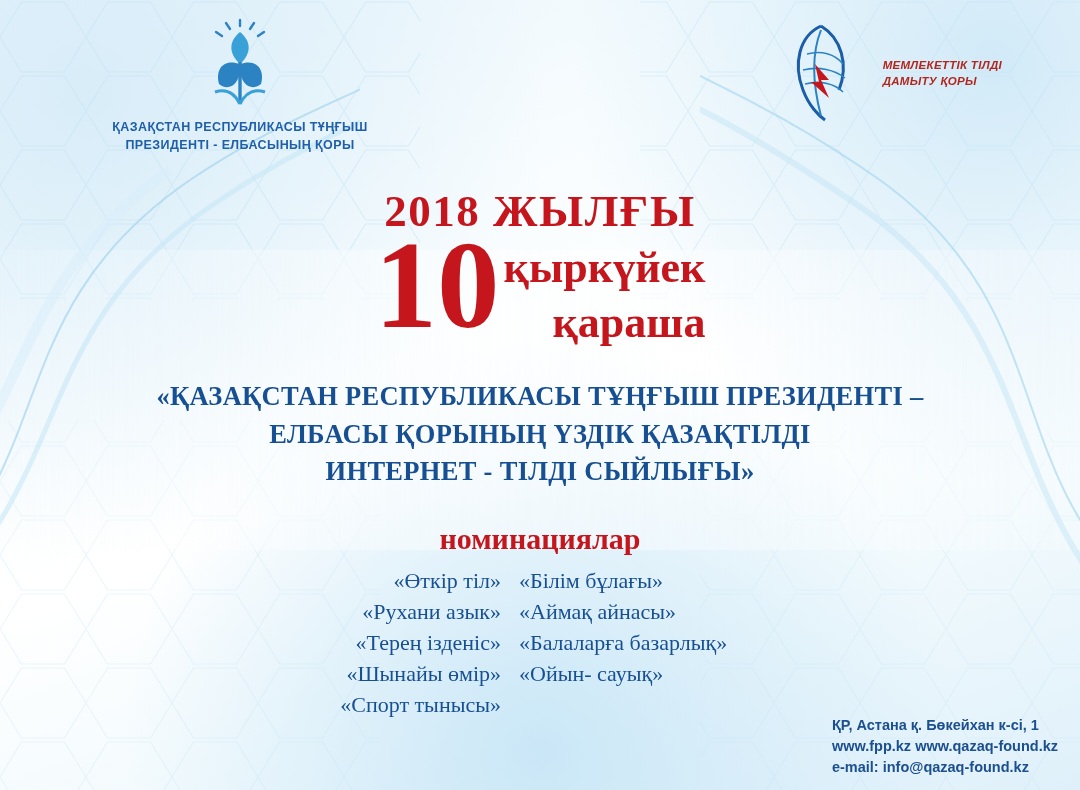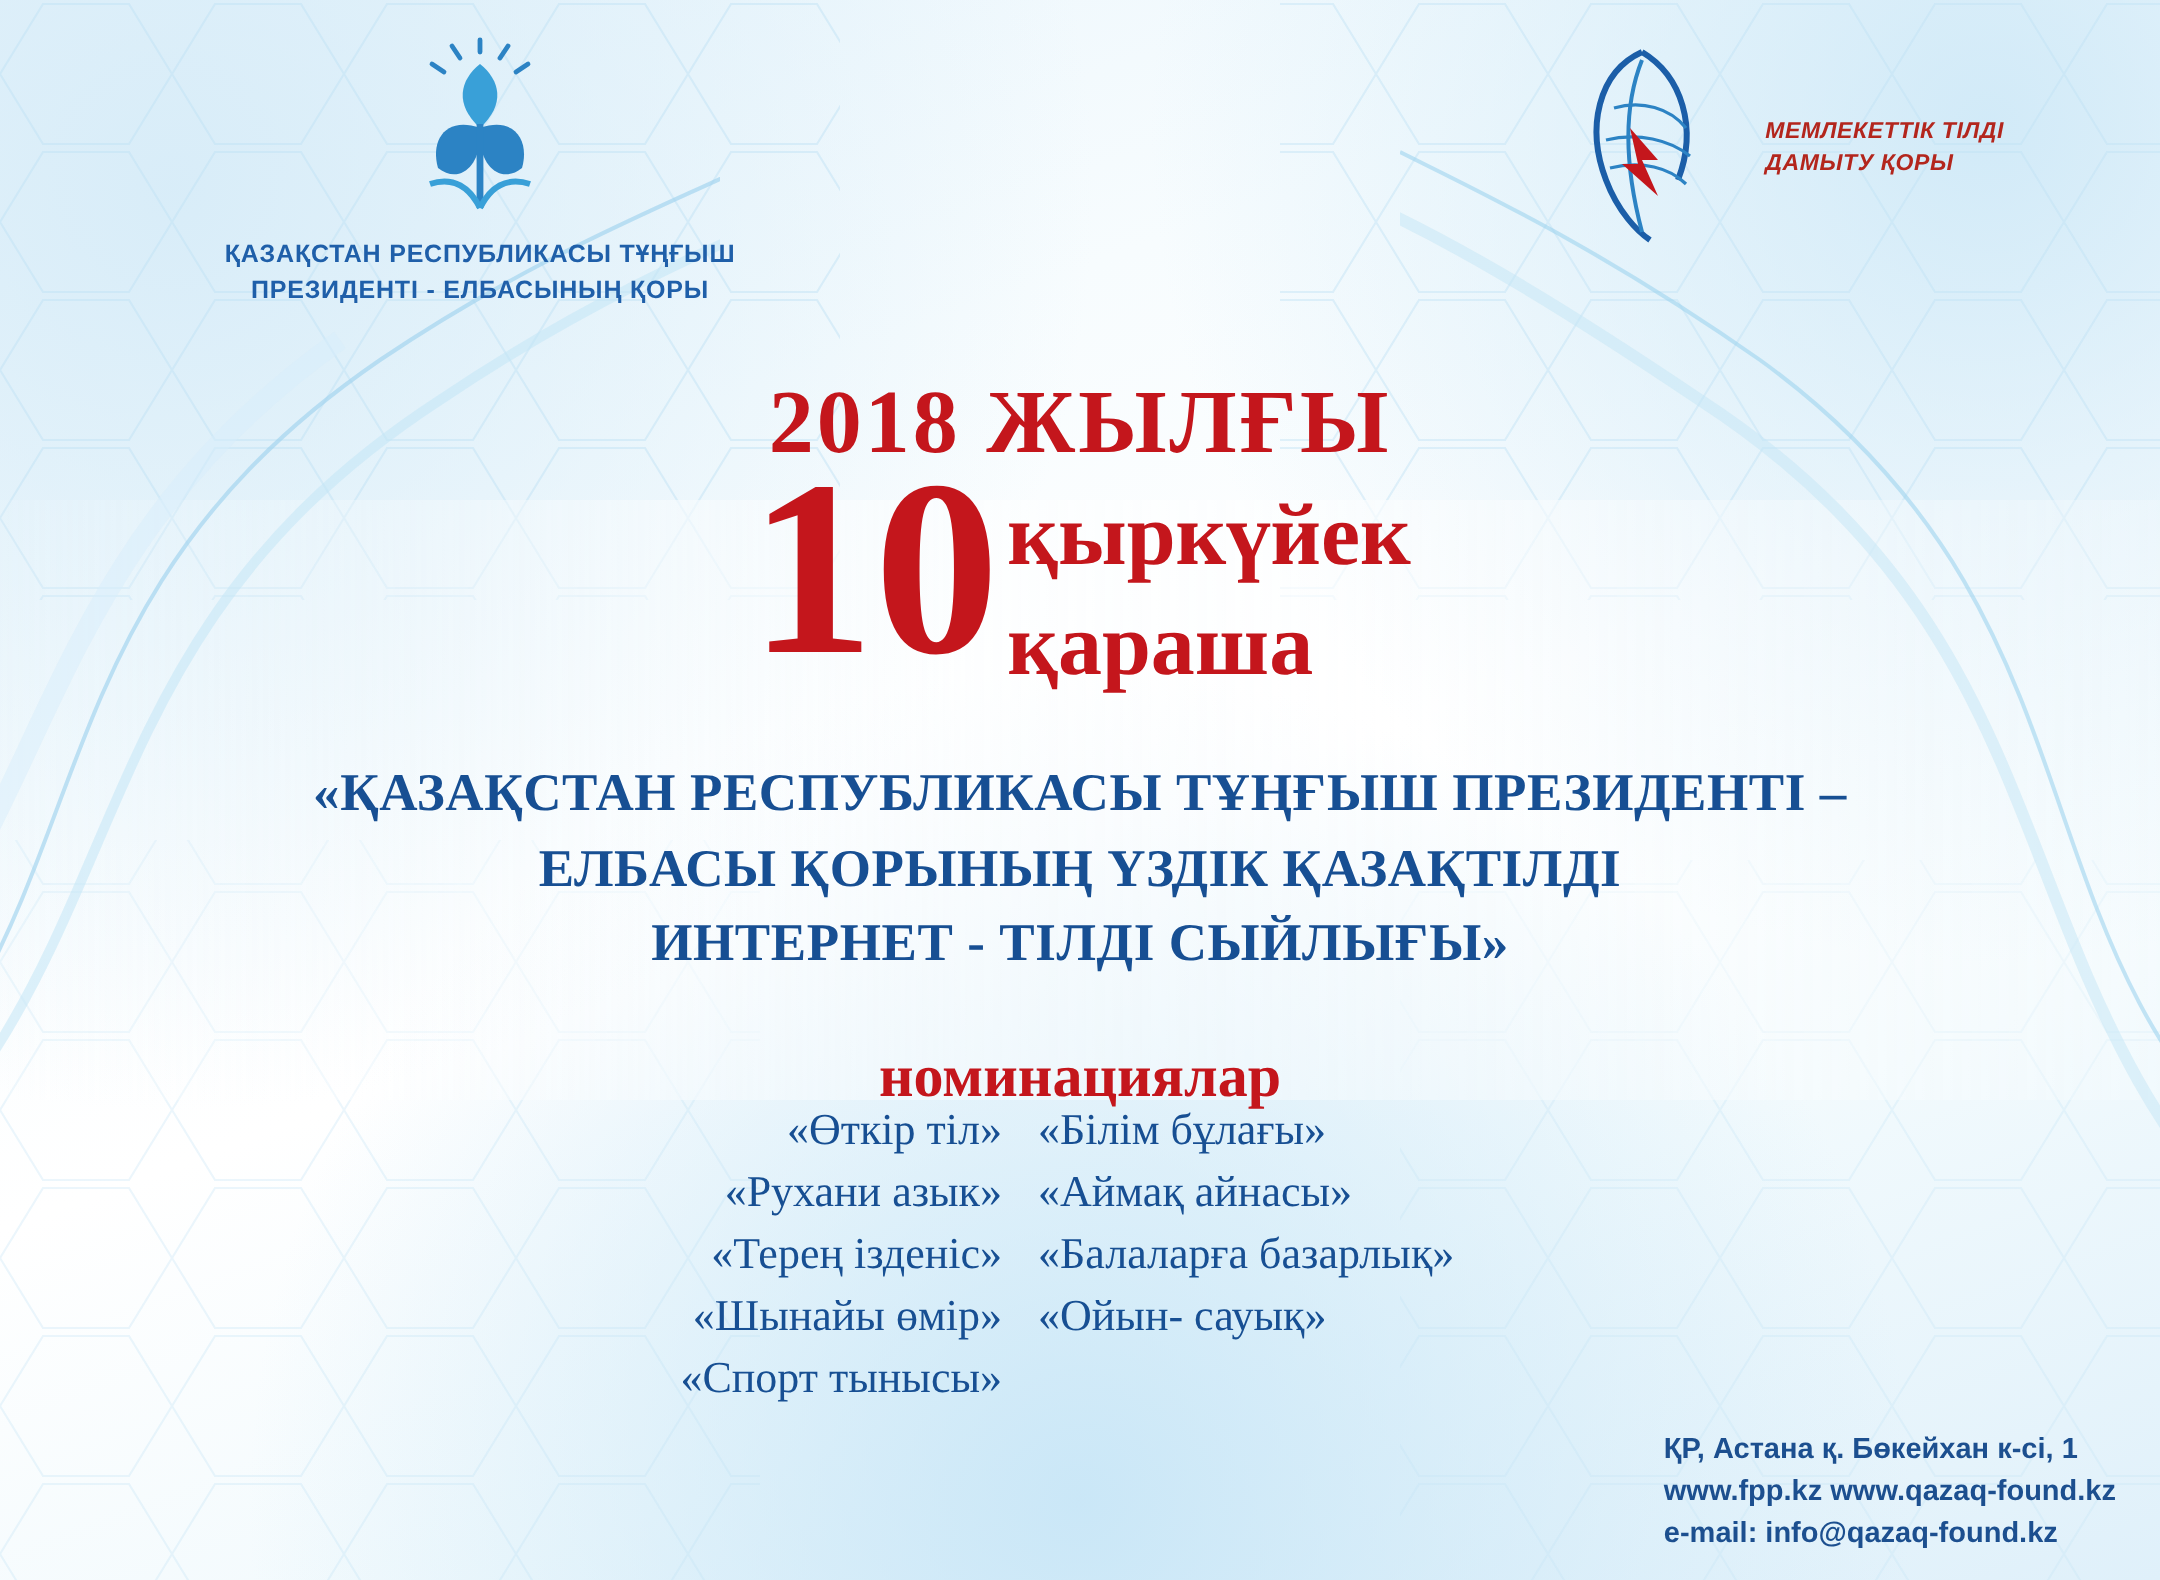--- a/index.html
+++ b/index.html
@@ -109,21 +109,21 @@
     color: #c4161c;
     margin-right: 4px;
   }
   .months {
     padding-top: 12px;
     font-family: "Liberation Serif", serif;
     font-weight: bold;
     font-size: 44px;
     line-height: 1.25;
     color: #c4161c;
-    text-align: left;
+    text-align: right;
   }
 
   
   .main-title {
     position: absolute;
     top: 378px;
     left: 60px;
     right: 60px;
     text-align: center;
     font-family: "Liberation Serif", serif;
@@ -142,21 +142,21 @@
     right: 0;
     text-align: center;
     font-family: "Liberation Serif", serif;
     font-weight: bold;
     font-size: 30px;
     color: #c4161c;
   }
 
   .nominations {
     position: absolute;
-    top: 552px;
+    top: 568px;
     left: 0;
     right: 0;
     display: flex;
     justify-content: center;
     gap: 18px;
   }
   .nom-col {
     display: flex;
     flex-direction: column;
     gap: 5px;

